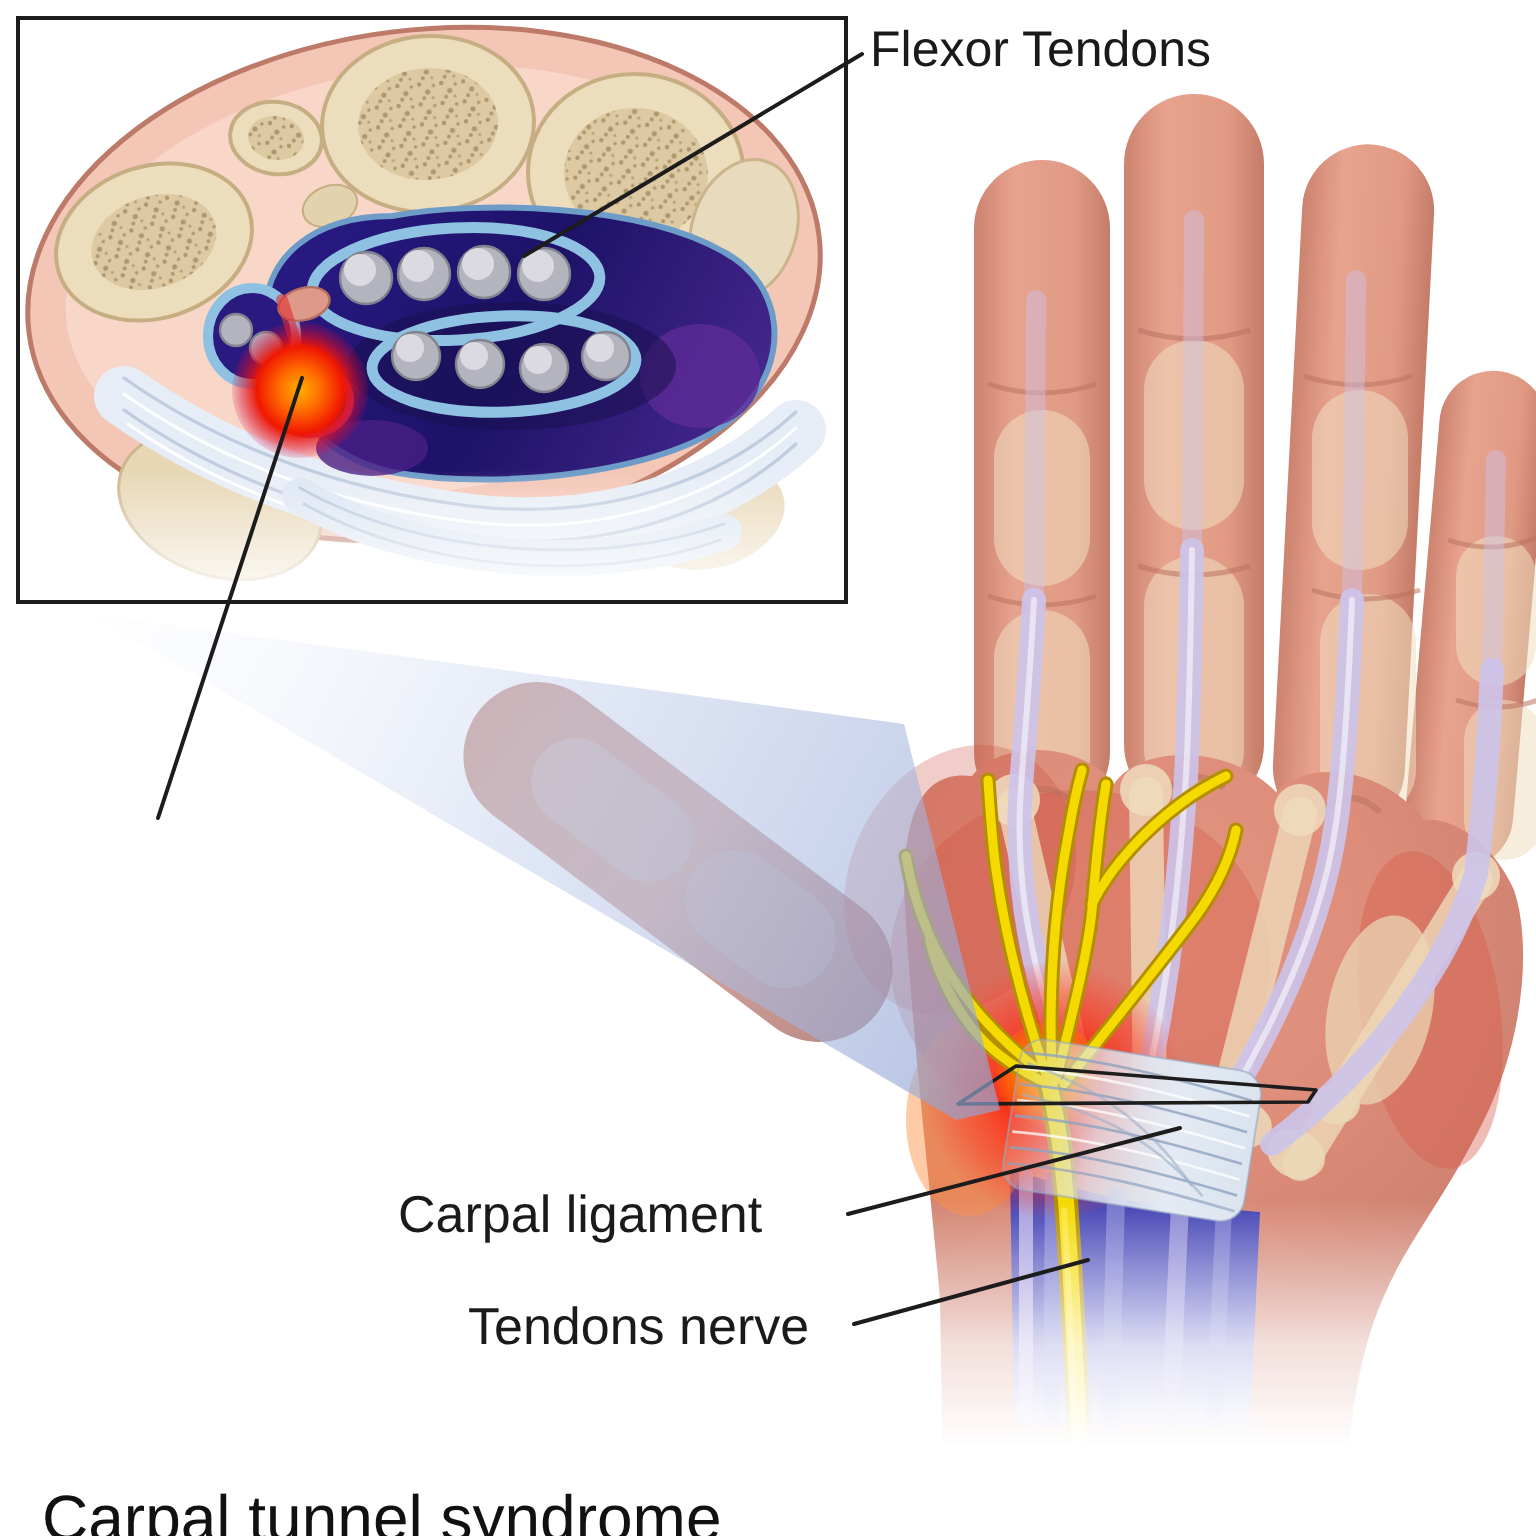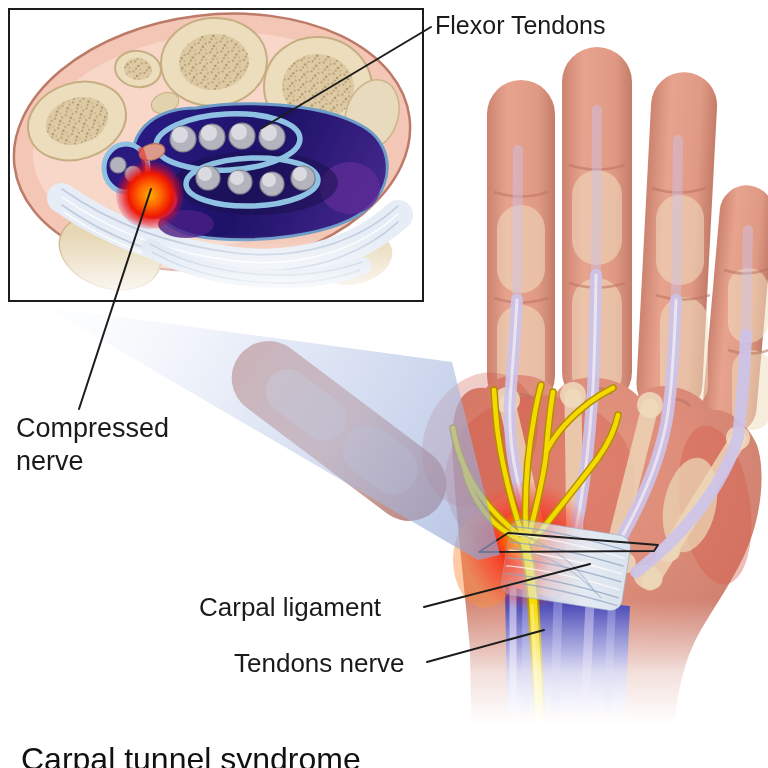--- a/index.html
+++ b/index.html
@@ -352,18 +352,17 @@
 
   <g stroke="#1c1c1c" stroke-width="2" stroke-linecap="round">
     <line x1="262" y1="128" x2="431" y2="27"></line>
     <line x1="151" y1="189" x2="79" y2="409"></line>
     <line x1="424" y1="607" x2="590" y2="564"></line>
     <line x1="427" y1="662" x2="544" y2="630"></line>
   </g>
 </svg>
 
 <div class="lbl lbl-flexor">Flexor Tendons</div>
-<div class="lbl lbl-compressed">Compressed nerve</div>
 <div class="lbl lbl-ligament">Carpal ligament</div>
 <div class="lbl lbl-median">Tendons nerve</div>
 <div class="fig-title">Carpal tunnel syndrome</div>
 
 </div>
 
 </body></html>

